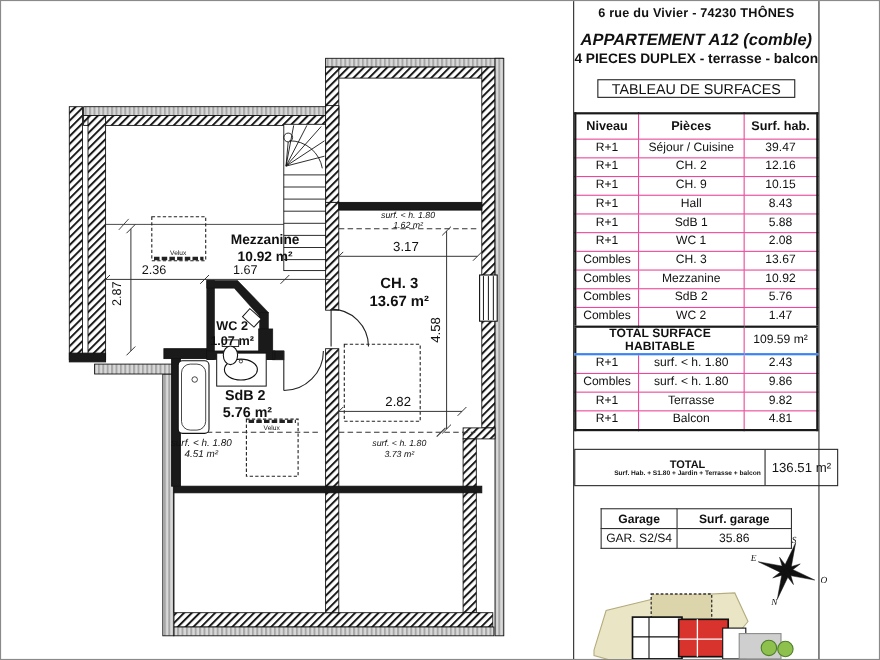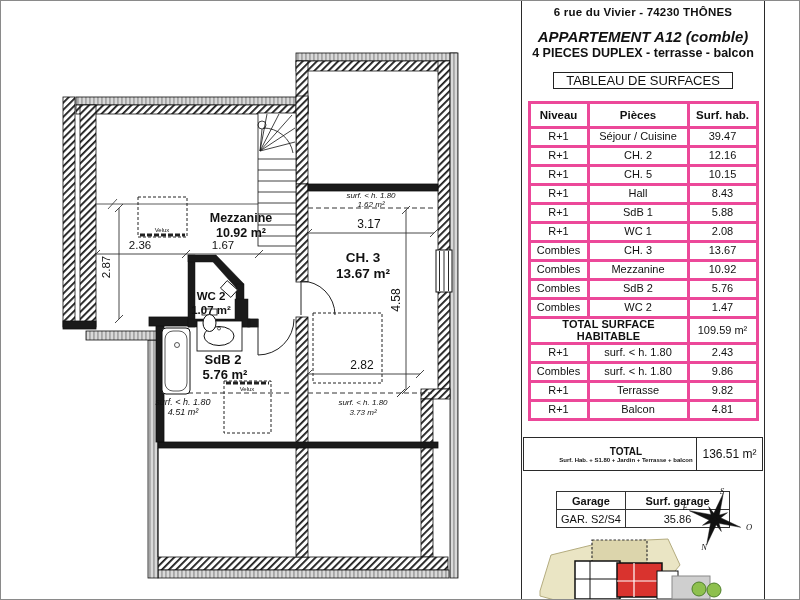--- a/index.html
+++ b/index.html
@@ -5,35 +5,35 @@
   html,body { margin:0; padding:0; background:#f2f2f2; }
   .sheet {
     position:relative; width:800px; height:600px; background:#fff;
     border:1px solid #8a8a8a; box-sizing:border-box; overflow:hidden;
     font-family:"Liberation Sans", sans-serif; color:#111;
   }
   svg { font-family:"Liberation Sans", sans-serif; }
   .plan-svg { position:absolute; left:0; top:0; }
 
   .panel {
-    position:absolute; left:520px; top:0; width:244px; height:600px;
+    position:absolute; left:520px; top:0; width:224px; height:600px;
     border-left:1.5px solid #2a2a2a; border-right:1.5px solid #2a2a2a;
     box-sizing:border-box; text-align:center;
   }
   .address { margin-top:5px; font-size:11.5px; font-weight:bold; letter-spacing:0.2px; }
   .apt-title { margin-top:10px; font-size:15px; font-weight:bold;font-style:italic; }
   .apt-sub { margin-top:1px; font-size:12.5px; font-weight:bold; }
   .tbl-title-box {
     display:inline-block; margin-top:12px; border:1.5px solid #222;
     padding:0 12px; font-size:13px;
   }
   table { border-collapse:collapse; margin:12px auto 0; }
   .surf { border:2px solid #1a1a1a; }
   .surf th, .surf td {
-    border:3px solid #ec4899; padding:0 2px; text-align:center;
+    border:1px solid #ec4899; padding:0 2px; text-align:center;
     font-size:11px; line-height:1.05; height:16px; vertical-align:middle;
   }
   .surf th { height:22px; font-size:11.5px; font-weight:bold; }
   .col-niveau { width:52px; } .col-pieces { width:93px; } .col-surf { width:62px; }
   .total-row td { border-top:2px solid #1a1a1a; border-bottom:2px solid #3b82f6; }
   .small-label { font-size:7.5px; font-weight:bold; letter-spacing:0.1px; }
   .total-box {
     display:flex; width:206px; margin:16px auto 0; border:1.5px solid #2a2a2a;
     height:32px; align-items:stretch;padding-left:32px;
   }
@@ -256,21 +256,21 @@
             <td>Séjour / Cuisine</td>
             <td>39.47</td>
           </tr>
         <tr>
             <td>R+1</td>
             <td>CH. 2</td>
             <td>12.16</td>
           </tr>
         <tr>
             <td>R+1</td>
-            <td>CH. 5</td>
+            <td>CH. 9</td>
             <td>10.15</td>
           </tr>
         <tr>
             <td>R+1</td>
             <td>Hall</td>
             <td>8.43</td>
           </tr>
         <tr>
             <td>R+1</td>
             <td>SdB 1</td>

